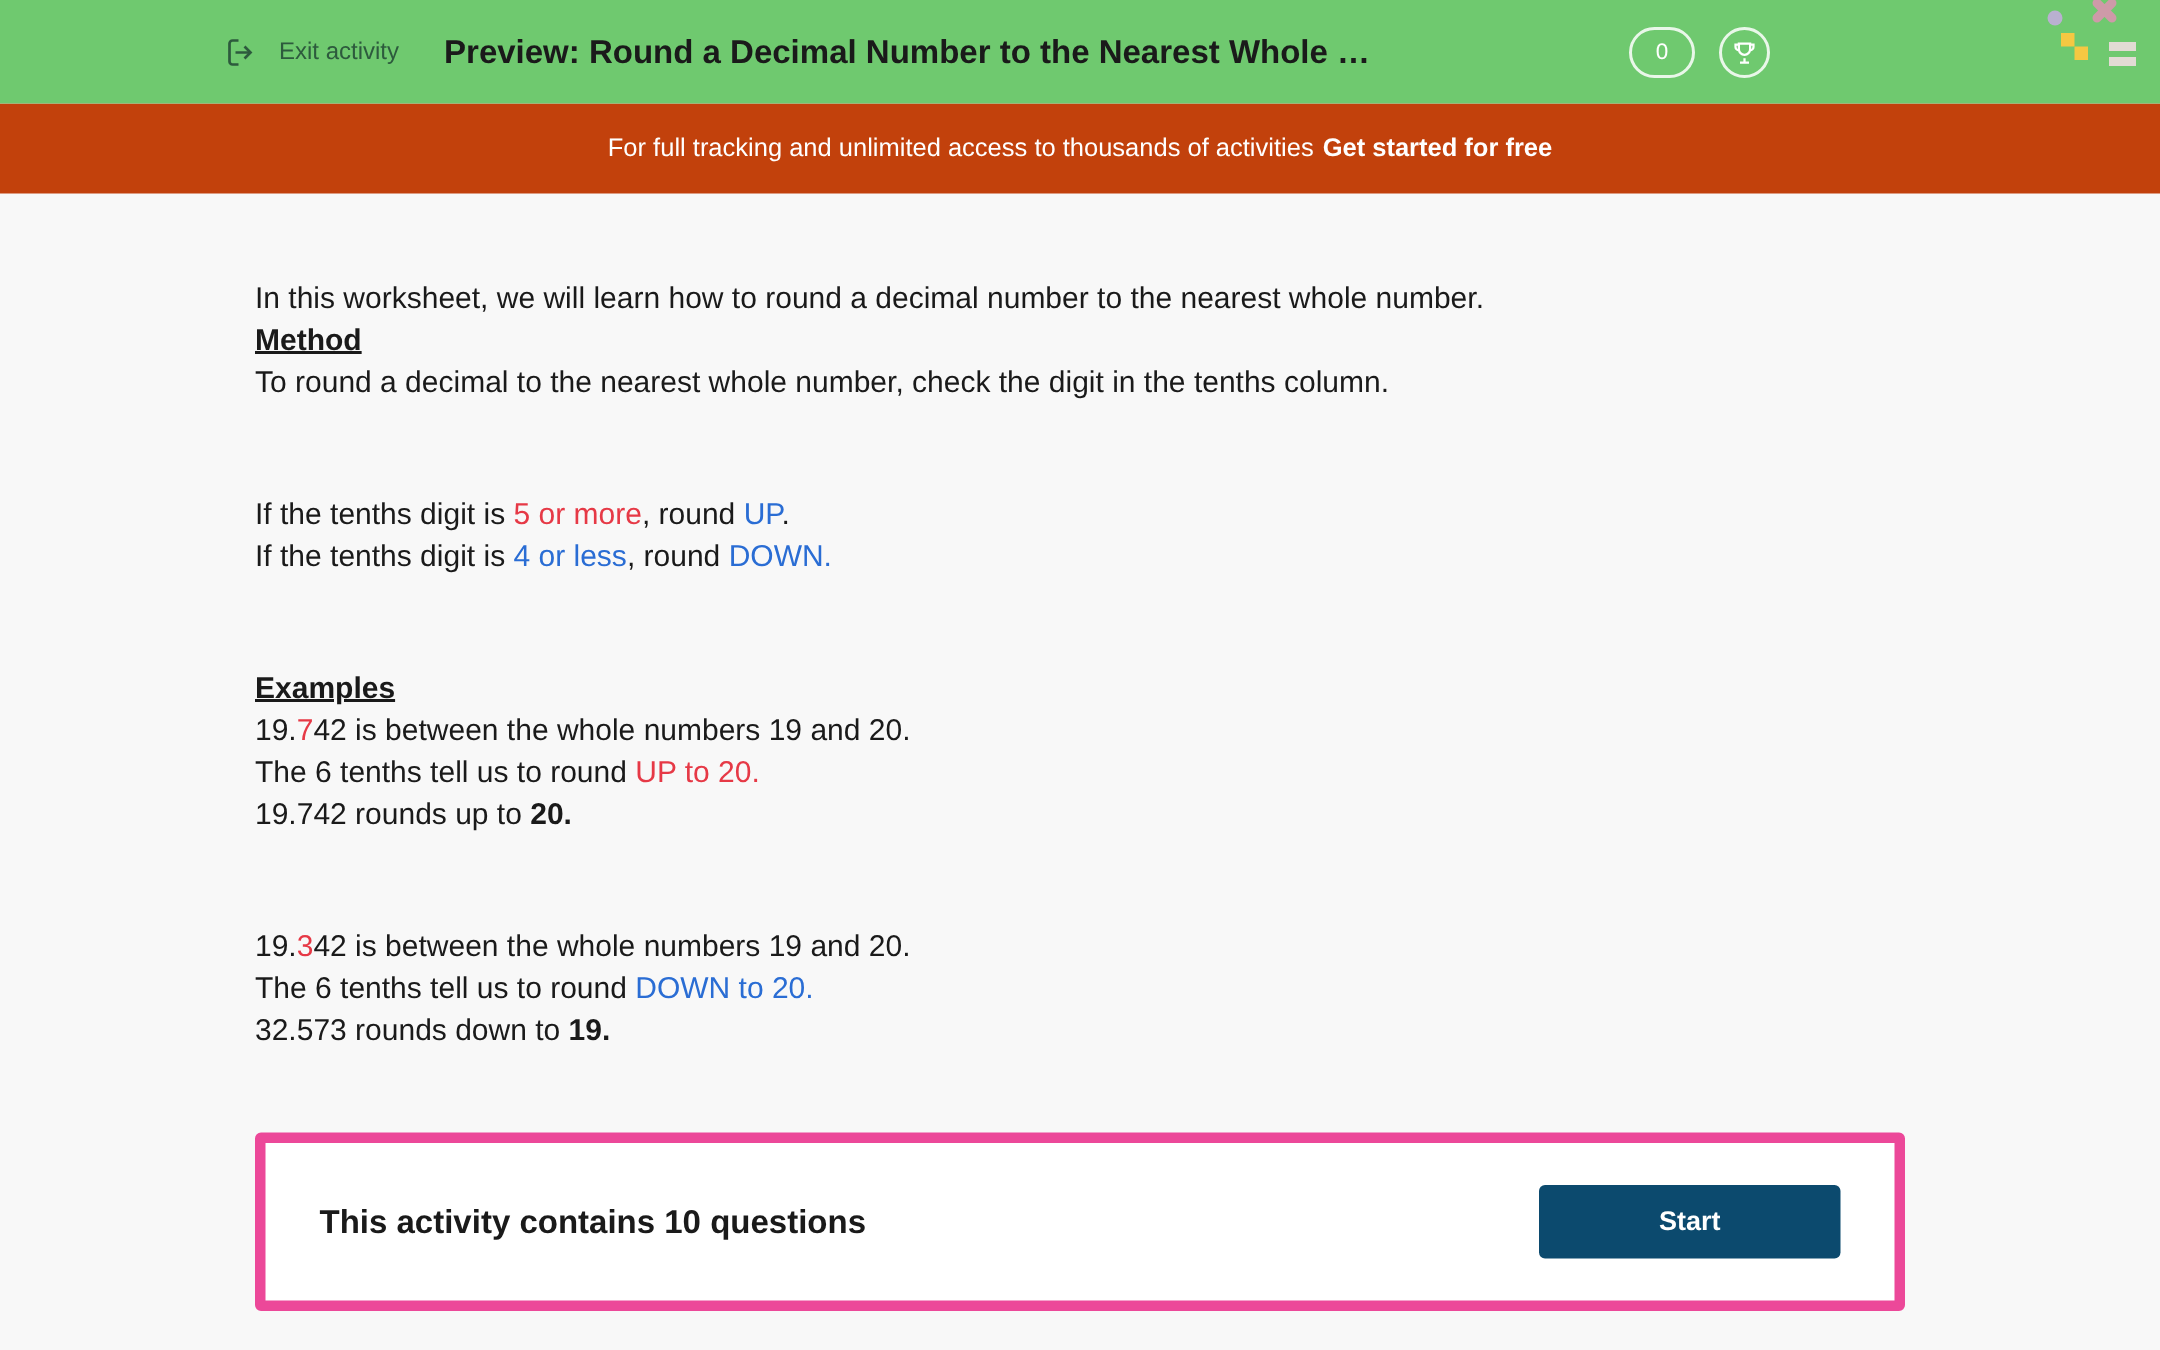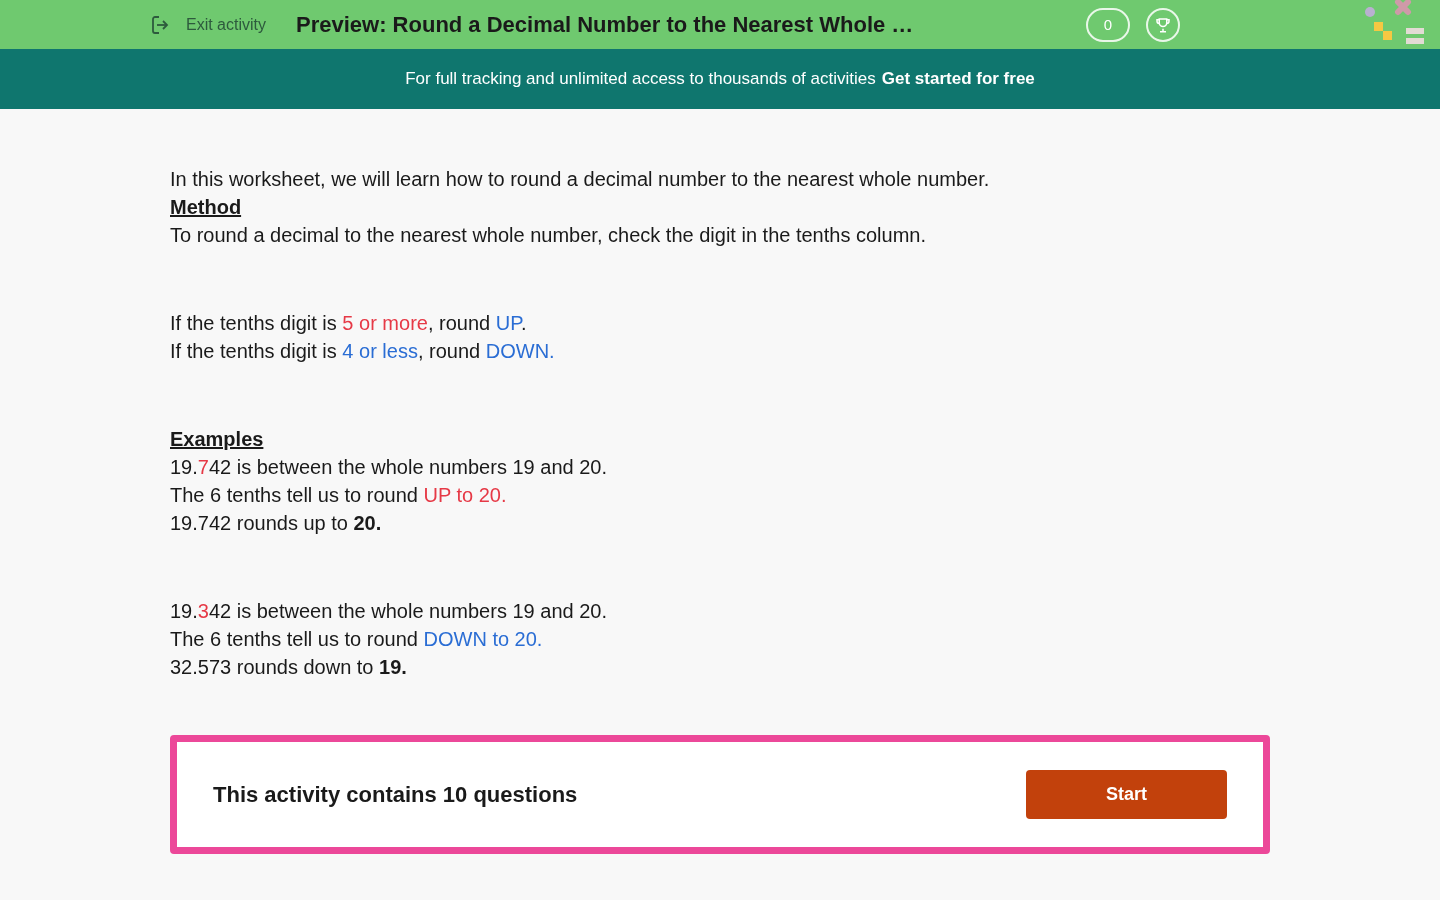--- a/index.html
+++ b/index.html
@@ -7,21 +7,21 @@
       padding: 0;
       box-sizing: border-box;
     }
     body {
       font-family: 'Segoe UI', -apple-system, sans-serif;
       background: #f8f8f8;
       color: #1a1a1a;
     }
     .header {
       background: #6fc96f;
-      height: 49px;
+      height: 69px;
       display: flex;
       align-items: center;
       padding: 0 50px;
       position: relative;
     }
     .exit-activity {
       display: flex;
       align-items: center;
       gap: 12px;
       color: #2d5a3d;
@@ -70,21 +70,21 @@
       color: #fff;
     }
     .decoration {
       position: absolute;
       right: 10px;
       top: 0;
       width: 70px;
       height: 50px;
     }
     .banner {
-      background: #0f766e;
+      background: #c2410c;
       height: 60px;
       display: flex;
       align-items: center;
       justify-content: center;
       color: #fff;
       font-size: 17px;
     }
     .banner-cta {
       font-weight: 700;
       margin-left: 6px;
@@ -129,21 +129,21 @@
       padding: 28px 36px;
       display: flex;
       align-items: center;
       justify-content: space-between;
     }
     .footer-text {
       font-size: 22px;
       font-weight: 700;
     }
     .start-btn {
-      background: #c2410c;
+      background: #0c4a6e;
       color: #fff;
       font-size: 18px;
       font-weight: 600;
       padding: 14px 80px;
       border: none;
       border-radius: 4px;
       cursor: pointer;
     }
     .bottom-space {
       height: 36px;

